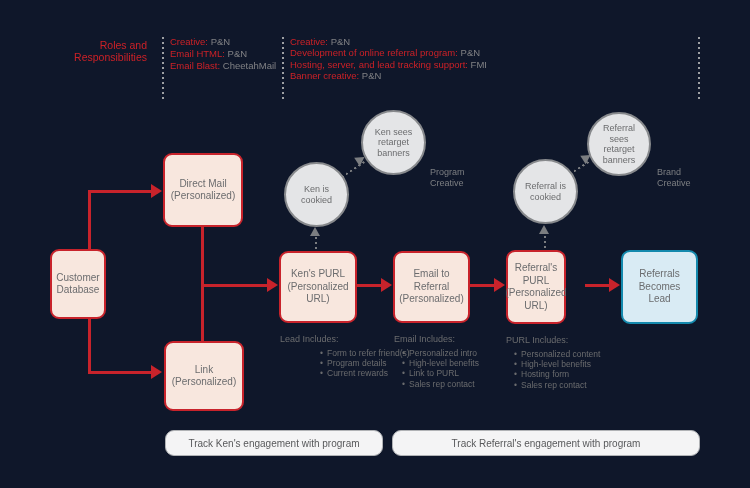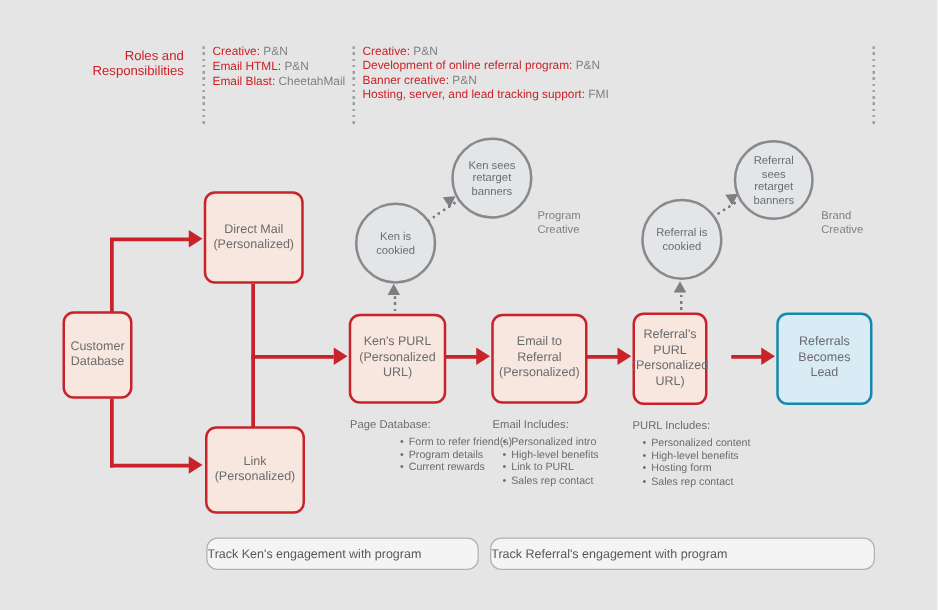--- a/index.html
+++ b/index.html
@@ -1,17 +1,17 @@
 <!DOCTYPE html>
 <html><head>
 <meta charset="utf-8">
 <style>
   html,body{margin:0;padding:0;background:#ffffff;}
   .canvas{
-    position:relative;width:750px;height:488px;background:#e5e5e5;overflow:hidden;
+    position:relative;width:750px;height:488px;background:#0f172a;overflow:hidden;
     font-family:"Liberation Sans", sans-serif;
   }
   .pre{white-space:pre-line;}
   
   .roles-title{
     position:absolute;left:40px;top:39px;width:107px;text-align:right;
     color:#cc2127;font-size:10.5px;line-height:12px;
   }
   .sep{
     position:absolute;top:37px;height:63px;width:2px;
@@ -61,21 +61,21 @@
   }
   
   .list-h{position:absolute;font-size:9px;color:#6b6c6e;}
   .list{position:absolute;font-size:8.5px;line-height:10.2px;color:#6b6c6e;}
   .list .it{position:relative;padding-left:8px;white-space:nowrap;}
   .list .it::before{content:"\2022";position:absolute;left:1px;top:0;}
   
   .pill{
     position:absolute;top:430px;height:26px;box-sizing:border-box;
     background:#f4f4f5;border:1.5px solid #b0b2b5;border-radius:9px;
-    display:flex;align-items:center;justify-content:flex-start;
+    display:flex;align-items:center;justify-content:center;
     font-size:10px;color:#58595b;z-index:2;
   }
 </style>
 </head>
 <body>
 
 <div class="canvas">
 
   <div class="roles-title pre">Roles and
 Responsibilities</div>
@@ -100,26 +100,26 @@
   <div class="legend-col" style="left:290px;top:36px;line-height:11.3px;">
     <div class="row">
       <span class="lab">Creative:</span>
       <span>P&amp;N</span>
     </div>
     <div class="row">
       <span class="lab">Development of online referral program:</span>
       <span>P&amp;N</span>
     </div>
     <div class="row">
-      <span class="lab">Banner creative:</span>
-      <span>P&amp;N</span>
-    </div>
-    <div class="row">
       <span class="lab">Hosting, server, and lead tracking support:</span>
       <span>FMI</span>
+    </div>
+    <div class="row">
+      <span class="lab">Banner creative:</span>
+      <span>P&amp;N</span>
     </div>
   </div>
 
   <div class="sep" style="left:698px;"></div>
 
   <div class="vline" style="left:88px;top:191px;height:60px;"></div>
   <div class="hline" style="left:88px;top:190px;width:64px;"></div>
   <div class="arr-r" style="left:151px;top:184px;"></div>
 
   <div class="vline" style="left:88px;top:319px;height:55px;"></div>
@@ -199,21 +199,21 @@
     <div class="pre">(Personalized
 URL)</div>
   </div>
 
   <div class="fbox blue" style="left:621px;top:250px;width:77px;height:74px;">
     <div class="pre">Referrals
 Becomes
 Lead</div>
   </div>
 
-  <div class="list-h" style="left:280px;top:334px;">Page Database:</div>
+  <div class="list-h" style="left:280px;top:334px;">Lead Includes:</div>
   <div class="list" style="left:287px;top:348px;margin-left:32px;">
     <div class="it">Form to refer friend(s)</div>
     <div class="it">Program details</div>
     <div class="it">Current rewards</div>
   </div>
 
   <div class="list-h" style="left:394px;top:334px;">Email Includes:</div>
   <div class="list" style="left:401px;top:348px;">
     <div class="it">Personalized intro</div>
     <div class="it">High-level benefits</div>

